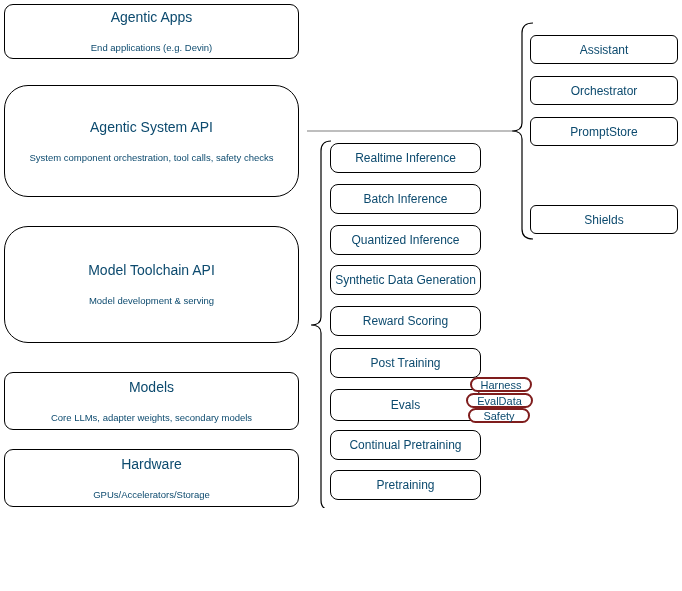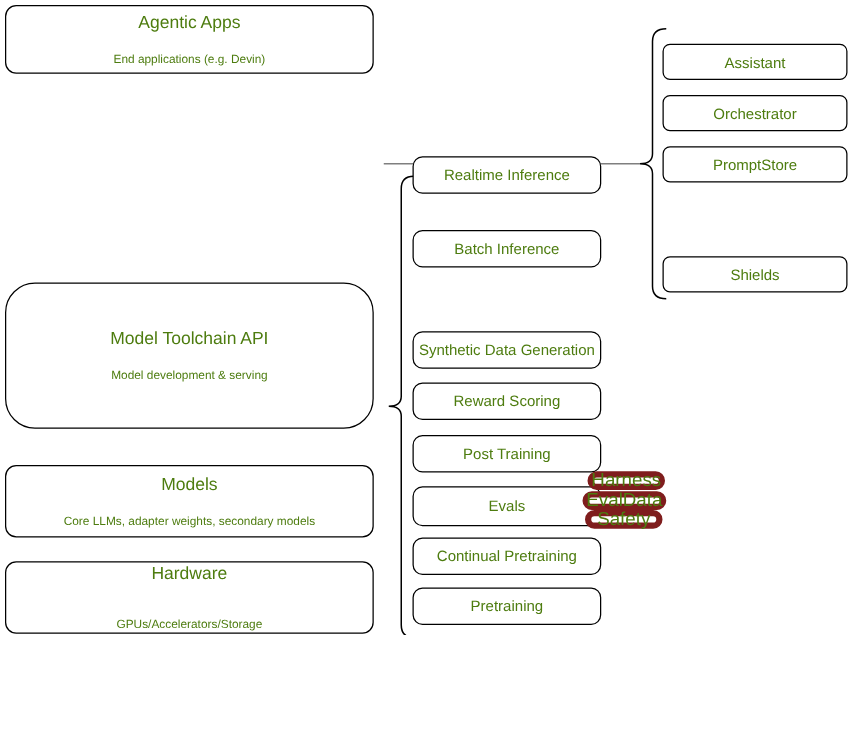--- a/index.html
+++ b/index.html
@@ -1,43 +1,43 @@
 <!DOCTYPE html>
 <html><head>
 <meta charset="utf-8">
 <style>
   html,body { margin:0; padding:0; background:#ffffff; }
   #canvas {
     position:relative;
     width:682px; height:508px;
     background:#ffffff;
     font-family:"Liberation Sans","DejaVu Sans",sans-serif;
-    color:#4d7c0f;
+    color:#0c4a6e;
     overflow:hidden;
   }
   svg.connectors { position:absolute; left:0; top:0; z-index:1; }
   .lbox {
     position:absolute; left:4px; width:295px;
     border:1.3px solid #000; background:#fff;
     display:flex; flex-direction:column; align-items:center; justify-content:center;
     text-align:center; box-sizing:border-box; z-index:2;
   }
   .lbox .title { font-size:14px; line-height:17px; }
   .lbox .sub   { font-size:9.5px; line-height:12px; margin-top:16px; }
   .mbox, .rbox {
     position:absolute; border:1.3px solid #000; background:#fff;
     border-radius:8px; display:flex; align-items:center; justify-content:center;
     font-size:12px; box-sizing:border-box; z-index:2; text-align:center;
   }
   .mbox { left:330px; width:151px; height:30px; }
   .rbox { left:530px; width:148px; height:29px; border-radius:6px; }
   .tag {
-    position:absolute; border:5px solid #7f1d1d; background:#fff;
+    position:absolute; border:2px solid #7f1d1d; background:#fff;
     border-radius:8px; display:flex; align-items:center; justify-content:center;
-    font-size:15px; box-sizing:border-box; z-index:3;
+    font-size:11px; box-sizing:border-box; z-index:3;
   }
 </style>
 </head>
 <body>
 
 <div id="canvas">
 
   <svg class="connectors" width="682" height="591" viewBox="0 0 682 591">
 
     <path d="M 307 131 L 512 131" stroke="#7f7f7f" stroke-width="1.2" fill="none"></path>
@@ -45,45 +45,52 @@
     <path d="M 331 141 Q 321 141 321 151 L 321 317 Q 321 325 311 325 Q 321 325 321 333 L 321 500 Q 321 510 331 510" stroke="#000000" stroke-width="1.2" fill="none"></path>
 
     <path d="M 533 23 Q 522 23 522 33 L 522 123 Q 522 131 512 131 Q 522 131 522 139 L 522 229 Q 522 239 533 239" stroke="#000000" stroke-width="1.2" fill="none"></path>
   </svg>
 
   <div class="lbox" style="top:4px;height:55px;border-radius:9px;">
     <div class="title">Agentic Apps</div>
     <div class="sub">End applications (e.g. Devin)</div>
   </div>
 
+  <div class="lbox" style="top:85px;height:112px;border-radius:24px;">
+    <div class="title">Agentic System API</div>
+    <div class="sub">System component orchestration, tool calls, safety checks</div>
+  </div>
 
   <div class="lbox" style="top:226px;height:117px;border-radius:24px;">
     <div class="title">Model Toolchain API</div>
     <div class="sub">Model development &amp; serving</div>
   </div>
 
   <div class="lbox" style="top:372px;height:58px;border-radius:9px;">
     <div class="title">Models</div>
     <div class="sub">Core LLMs, adapter weights, secondary models</div>
   </div>
 
-  <div class="lbox" style="top:449px;height:58px;border-radius:9px;justify-content:space-between;">
+  <div class="lbox" style="top:449px;height:58px;border-radius:9px;">
     <div class="title">Hardware</div>
     <div class="sub">GPUs/Accelerators/Storage</div>
   </div>
 
   <div class="lbox" style="top:530px;height:58px;border-radius:9px;">
     <div class="title">Curated Data</div>
   </div>
 
-  <div class="mbox" style="top:125px;align-items:center;">
+  <div class="mbox" style="top:143px;align-items:center;">
     <span>Realtime Inference</span>
   </div>
   <div class="mbox" style="top:184px;">
     <span>Batch Inference</span>
+  </div>
+  <div class="mbox" style="top:225px;">
+    <span>Quantized Inference</span>
   </div>
   <div class="mbox" style="top:265px;">
     <span>Synthetic Data Generation</span>
   </div>
   <div class="mbox" style="top:306px;">
     <span>Reward Scoring</span>
   </div>
   <div class="mbox" style="top:348px;">
     <span>Post Training</span>
   </div>

